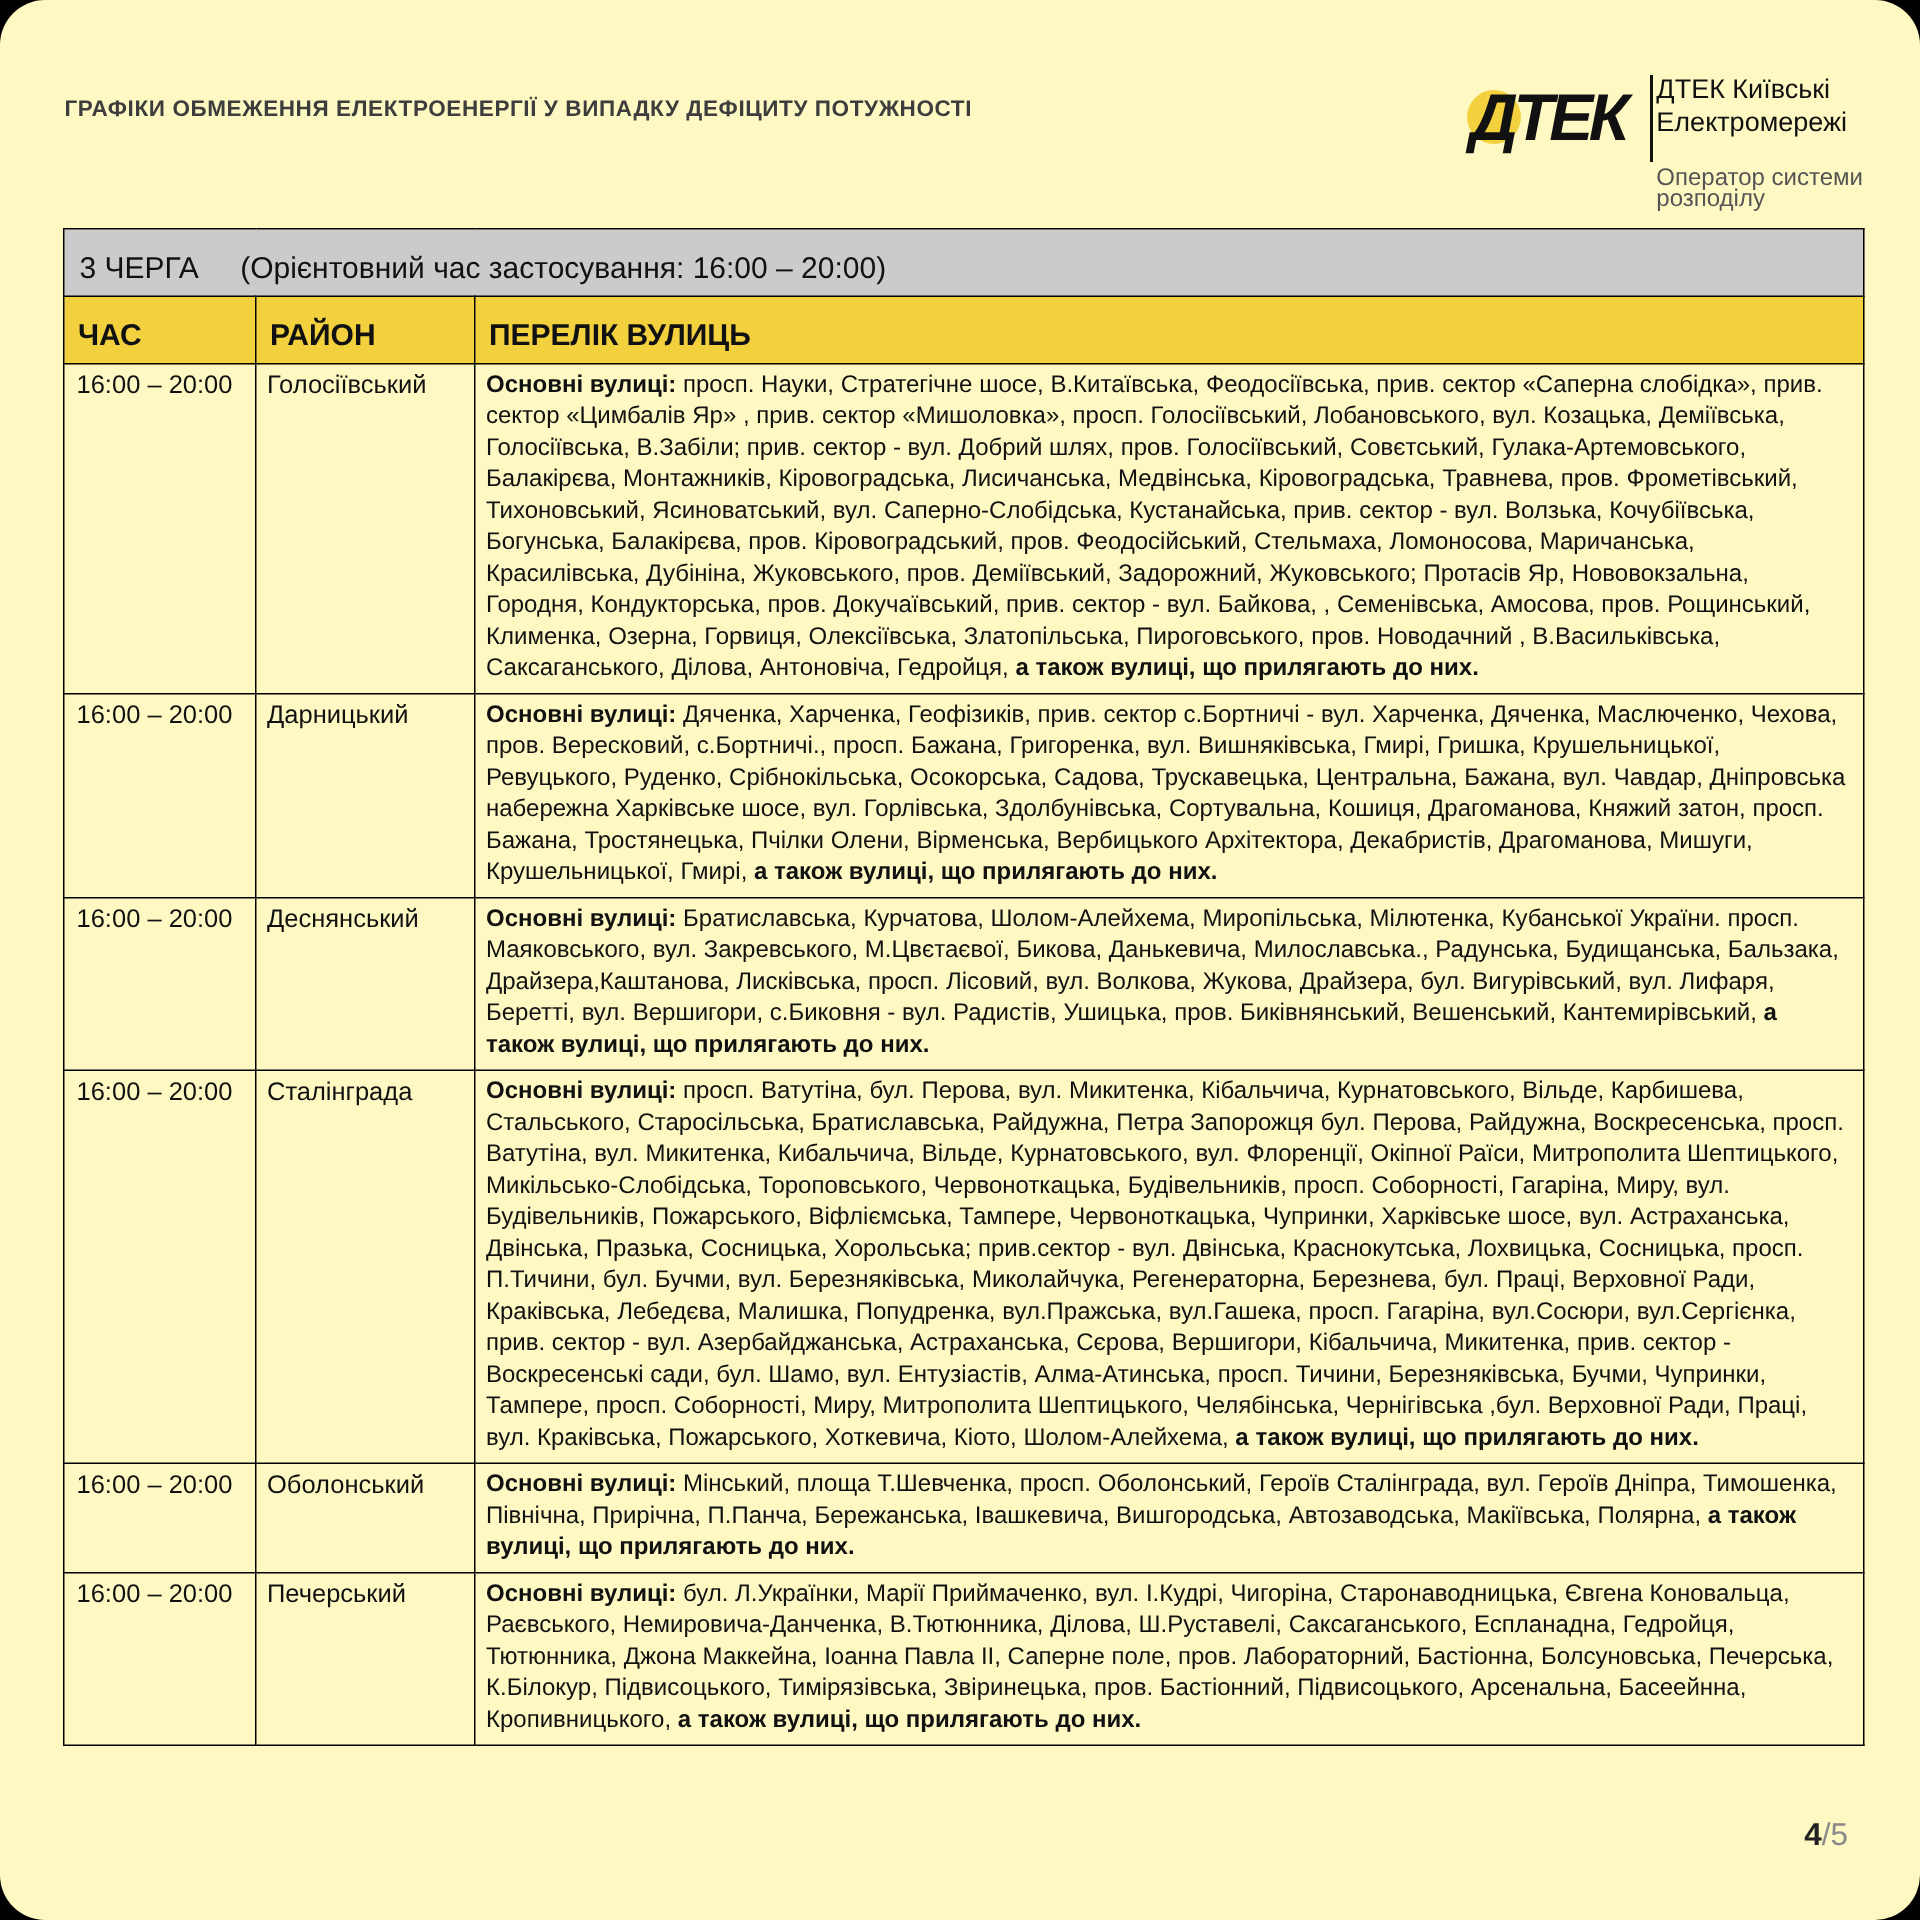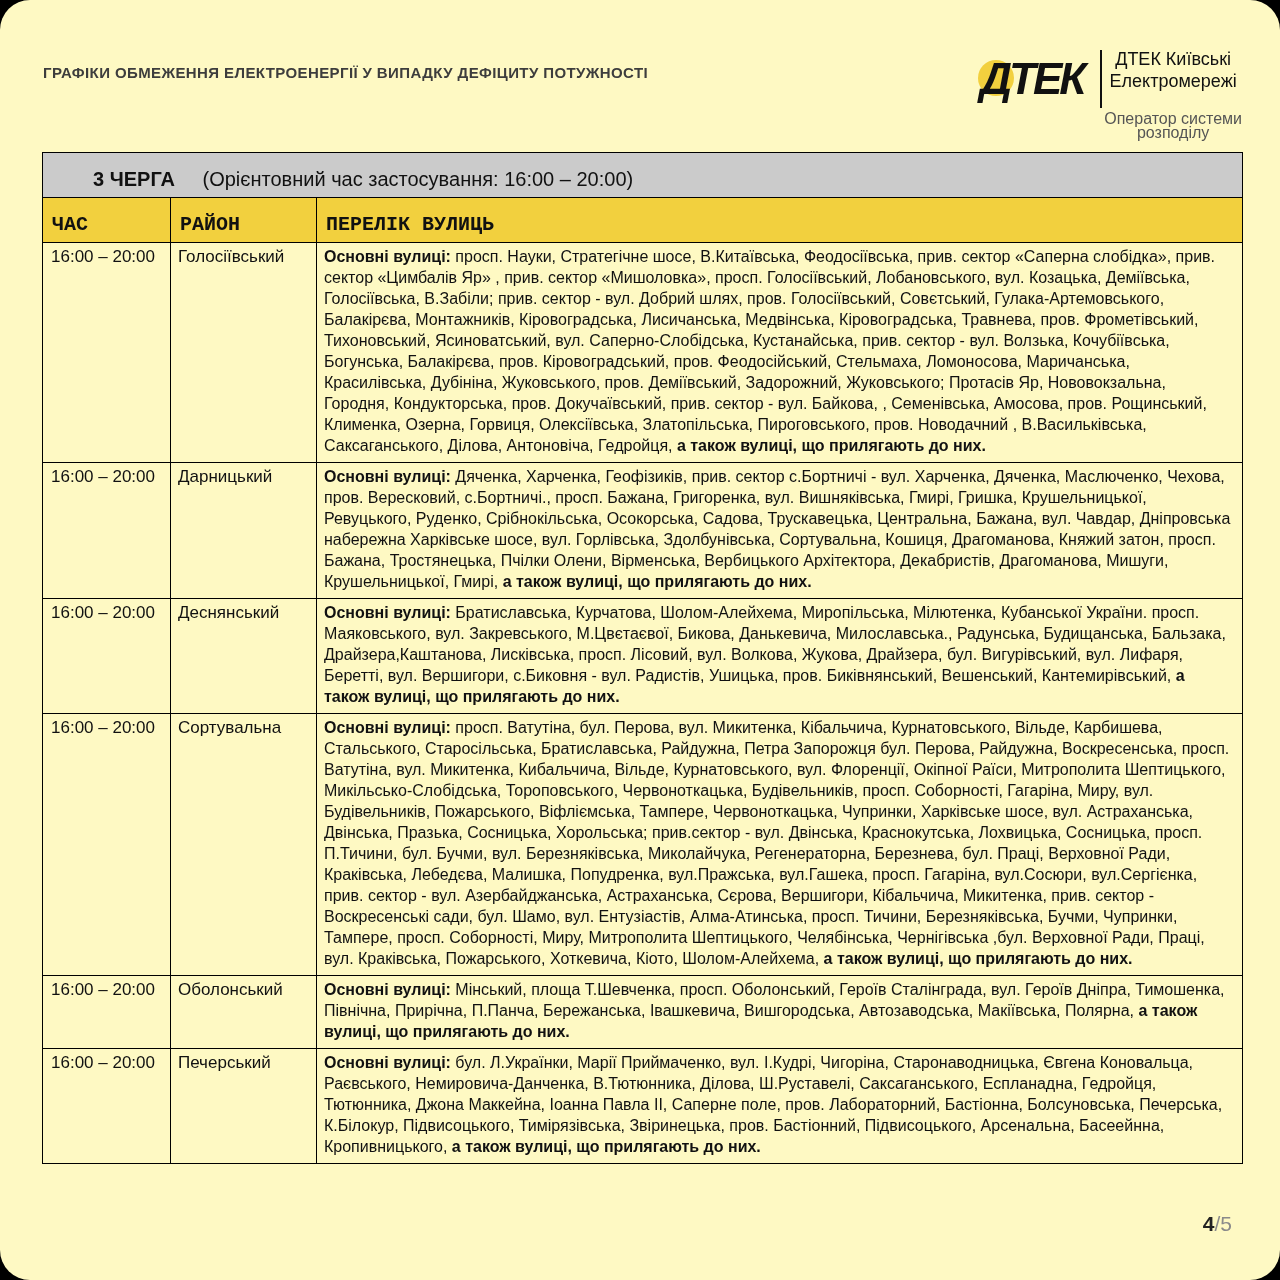--- a/index.html
+++ b/index.html
@@ -14,21 +14,21 @@
   }
   
   .top-header { position:absolute; top:0; left:0; width:100%; height:150px; }
   .doc-title {
     position:absolute; left:43px; top:64px;
     font-size:15px; font-weight:bold; color:#3d3d3d;
     letter-spacing:0.4px;
   }
   .logo-block {
     position:absolute; right:38px; top:48px;
-    display:flex; align-items:flex-start; gap:2px;text-align:center;
+    display:flex; align-items:flex-start; gap:2px;
   }
   .logo-mark { position:relative; width:120px; height:58px; }
   .logo-circle {
     position:absolute; left:0px; top:12px;
     width:36px; height:36px; border-radius:50%;
     background:#f4d salmon;
   }
   .logo-circle { background:#f2d03e; }
   .logo-word {
     position:absolute; left:2px; top:6px;
@@ -41,26 +41,26 @@
   .logo-sub { font-size:16px; color:#555; line-height:14px; margin-top:20px; }
   
   .sched { position:absolute; left:42px; top:152px; width:1200px; }
   table { border-collapse:collapse; width:1200px; table-layout:fixed; }
   td, th { border:1.5px solid #000; vertical-align:top; }
   .queue-bar-cell {
     background:#cbcbcb; height:45px;
     font-size:20px; color:#111;
     padding:9px 10px 0 10px; vertical-align:middle;
   }
-  .queue-label { font-weight:bold;margin-left:40px; }
+  .queue-label { font-weight:normal; }
   .queue-note { font-weight:normal;margin-left:22px; }
   th.colhead {
     background:#f2d03e; height:45px;
     font-size:20px; font-weight:bold; color:#111;
-    text-align:left; padding:8px 8px 0 9px; vertical-align:middle;font-family:Liberation Mono, monospace;
+    text-align:left; padding:8px 8px 0 9px; vertical-align:middle;
   }
   td.time-cell {
     font-size:17px; color:#111; padding:4px 4px 4px 8px;
     white-space:nowrap;
   }
   td.district-cell { font-size:17px; color:#111; padding:4px 4px 4px 7px; }
   td.streets-cell {
     font-size:16px; line-height:21px; color:#111;
     padding:3px 10px 6px 7px;
   }
@@ -134,21 +134,21 @@
         </tr>
 
         <tr>
           <td class="time-cell">16:00 – 20:00</td>
           <td class="district-cell">Деснянський</td>
           <td class="streets-cell"><span class="streets-label">Основні вулиці:</span><span> Братиславська, Курчатова, Шолом-Алейхема, Миропільська, Мілютенка, Кубанської України. просп. Маяковського, вул. Закревського, М.Цвєтаєвої, Бикова, Данькевича, Милославська., Радунська, Будищанська, Бальзака,  Драйзера,Каштанова, Лисківська,  просп. Лісовий, вул. Волкова, Жукова, Драйзера, бул. Вигурівський, вул. Лифаря,  Беретті,  вул. Вершигори, с.Биковня - вул. Радистів, Ушицька, пров. Биківнянський, Вешенський, Кантемирівський, </span><span class="streets-tail">а також вулиці, що прилягають до них.</span></td>
         </tr>
 
         <tr>
           <td class="time-cell">16:00 – 20:00</td>
-          <td class="district-cell">Сортувальна</td>
+          <td class="district-cell">Сталінграда</td>
           <td class="streets-cell"><span class="streets-label">Основні вулиці:</span><span> просп. Ватутіна, бул. Перова, вул. Микитенка, Кібальчича, Курнатовського, Вільде, Карбишева, Стальського, Старосільська, Братиславська, Райдужна, Петра Запорожця  бул. Перова, Райдужна, Воскресенська, просп. Ватутіна, вул. Микитенка, Кибальчича, Вільде, Курнатовського, вул. Флоренції, Окіпної Раїси, Митрополита Шептицького, Микільсько-Слобідська, Тороповського, Червоноткацька, Будівельників, просп. Соборності, Гагаріна, Миру, вул. Будівельників, Пожарського, Віфліємська, Тампере, Червоноткацька, Чупринки, Харківське шосе, вул. Астраханська, Двінська, Празька, Сосницька, Хорольська; прив.сектор - вул. Двінська, Краснокутська, Лохвицька, Сосницька, просп. П.Тичини, бул. Бучми, вул. Березняківська, Миколайчука, Регенераторна, Березнева, бул. Праці, Верховної Ради, Краківська, Лебедєва, Малишка, Попудренка, вул.Пражська, вул.Гашека, просп. Гагаріна, вул.Сосюри, вул.Сергієнка, прив. сектор - вул. Азербайджанська, Астраханська, Сєрова, Вершигори, Кібальчича, Микитенка, прив. сектор - Воскресенські сади, бул. Шамо, вул. Ентузіастів, Алма-Атинська, просп. Тичини,  Березняківська, Бучми, Чупринки, Тампере, просп. Соборності, Миру,  Митрополита Шептицького, Челябінська, Чернігівська ,бул. Верховної Ради, Праці, вул. Краківська, Пожарського, Хоткевича,  Кіото, Шолом-Алейхема, </span><span class="streets-tail">а також вулиці, що прилягають до них.</span></td>
         </tr>
 
         <tr>
           <td class="time-cell">16:00 – 20:00</td>
           <td class="district-cell">Оболонський</td>
           <td class="streets-cell"><span class="streets-label">Основні вулиці:</span><span> Мінський, площа Т.Шевченка,  просп. Оболонський, Героїв Сталінграда, вул. Героїв Дніпра, Тимошенка, Північна, Прирічна, П.Панча, Бережанська, Івашкевича, Вишгородська, Автозаводська, Макіївська, Полярна, </span><span class="streets-tail">а також вулиці, що прилягають до них.</span></td>
         </tr>
 
         <tr>

